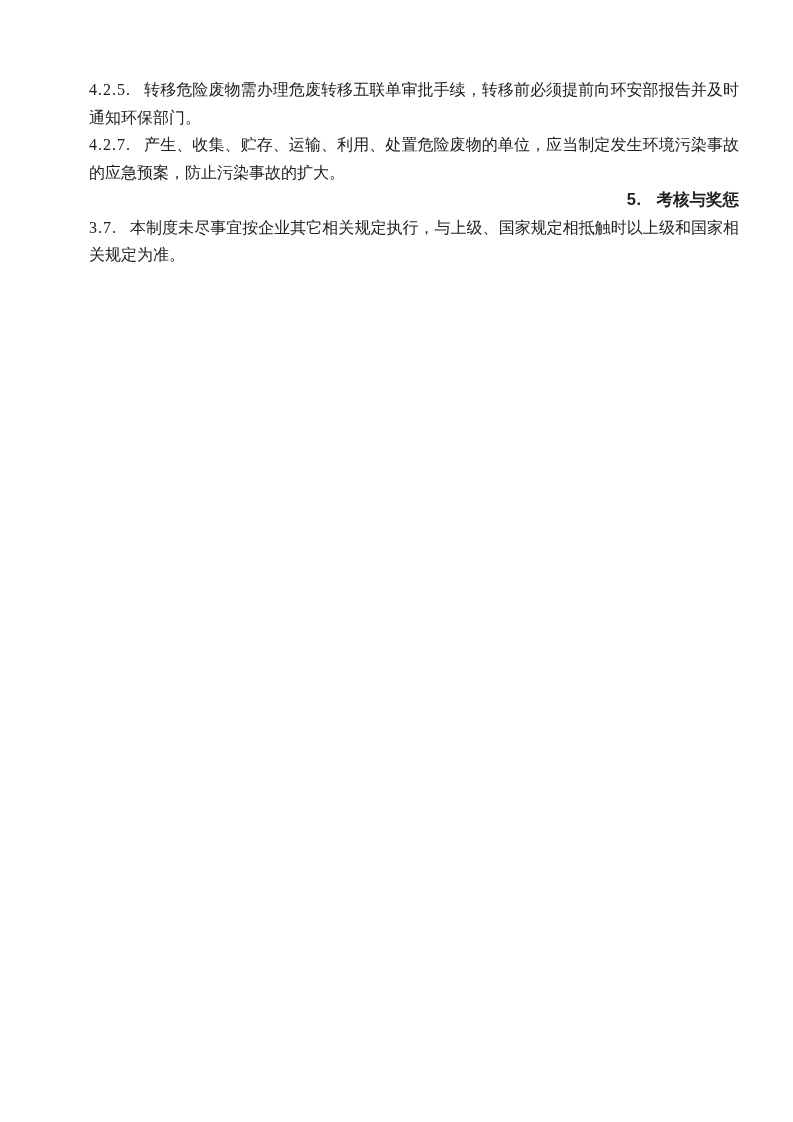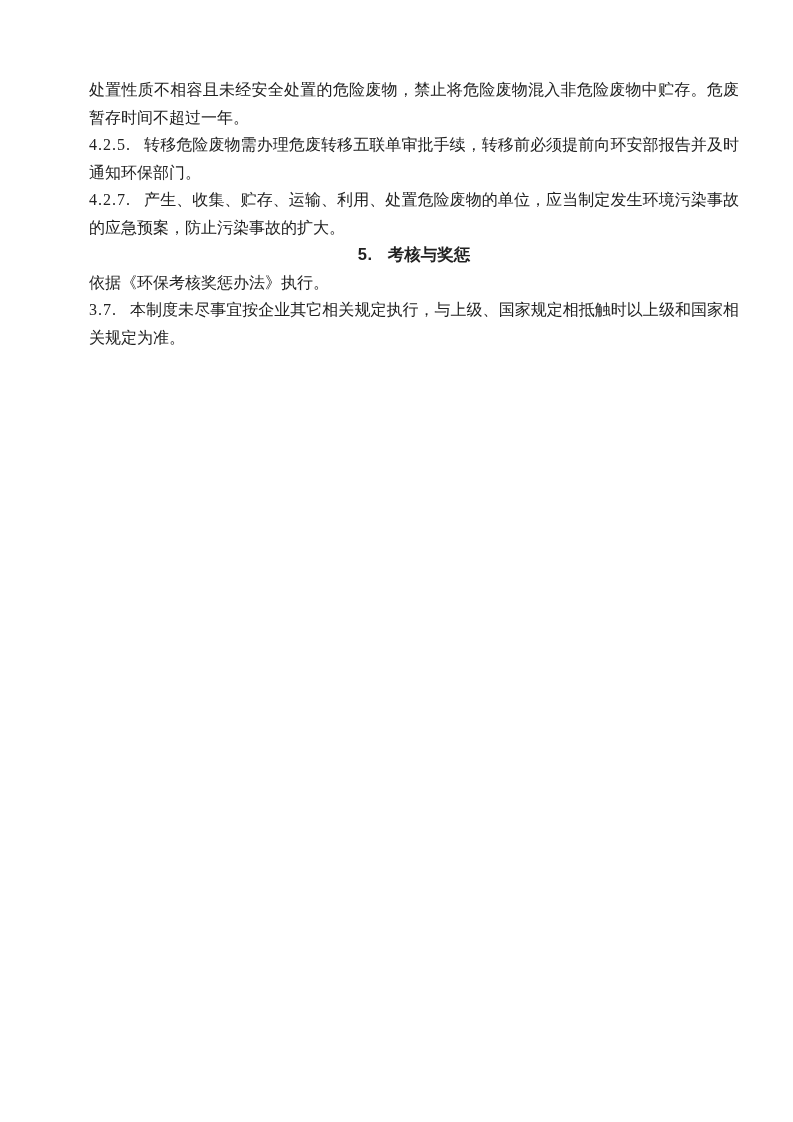--- a/index.html
+++ b/index.html
@@ -27,39 +27,37 @@
     font-size: 16px;
     line-height: 27.5px;
     color: #212121;
     text-align: justify;
     word-break: break-all;
   }
   .content p.heading {
     font-family: "Liberation Sans", "DejaVu Sans", sans-serif;
     font-weight: bold;
     font-size: 16.5px;
-    text-align: center;
+    text-align: right;
     word-break: normal;
   }
   .content .num {
     letter-spacing: 1px;
     margin-right: 13px;
     white-space: nowrap;
     margin-top: 29px;
   }
   .content p.heading .num {
     letter-spacing: 0.5px;
     margin-right: 15px;
   }
 </style>
 </head>
 <body>
 
 <div class="page">
   <div class="content" id="doc-content">
-      <p class="body"><span>处置性质不相容且未经安全处置的危险废物，禁止将危险废物混入非危险废物中贮存。危废暂存时间不超过一年。</span></p>
       <p class="body"><span class="num">4.2.5.</span><span>转移危险废物需办理危废转移五联单审批手续，转移前必须提前向环安部报告并及时通知环保部门。</span></p>
       <p class="body"><span class="num">4.2.7.</span><span>产生、收集、贮存、运输、利用、处置危险废物的单位，应当制定发生环境污染事故的应急预案，防止污染事故的扩大。</span></p>
       <p class="heading"><span class="num">5.</span><span>考核与奖惩</span></p>
-      <p class="body"><span>依据《环保考核奖惩办法》执行。</span></p>
       <p class="body"><span class="num">3.7.</span><span>本制度未尽事宜按企业其它相关规定执行，与上级、国家规定相抵触时以上级和国家相关规定为准。</span></p>
     </div>
 </div>
 
 </body></html>

